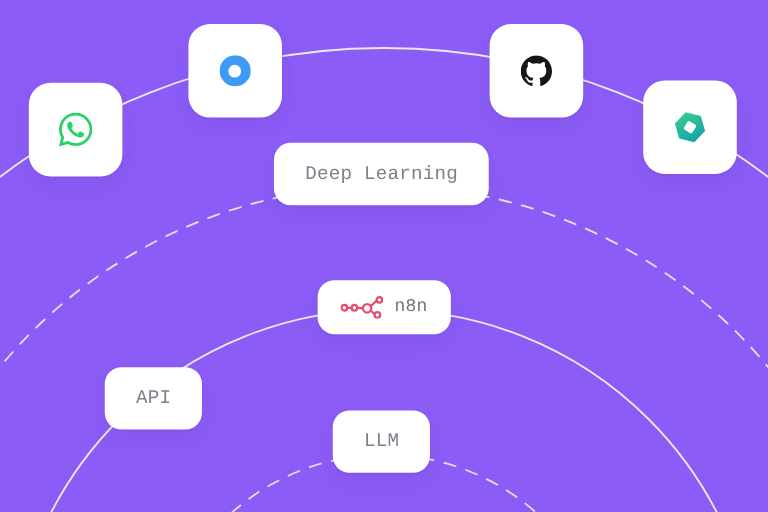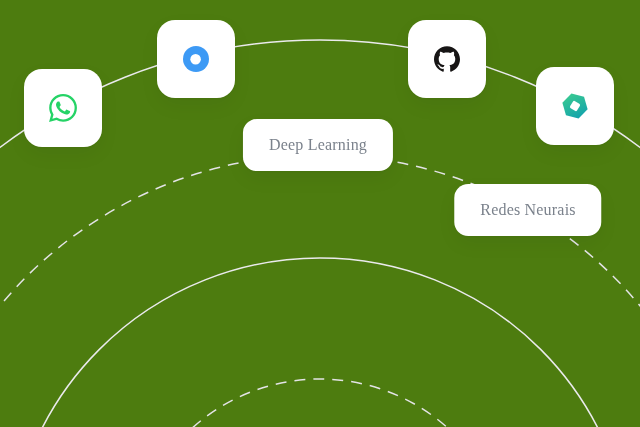--- a/index.html
+++ b/index.html
@@ -1,18 +1,18 @@
 <!DOCTYPE html>
 <html><head>
 <meta charset="utf-8">
 <style>
   html,body{margin:0;padding:0;background:#fcfcfc;}
   .stage{
     position:relative;width:640px;height:427px;overflow:hidden;
-    background:#4d7c0f;font-family:Liberation Serif, serif;
+    background:#8b5cf6;font-family:Liberation Mono, monospace;
   }
   .rings{position:absolute;left:0;top:0;}
   .node{
     position:absolute;transform:translate(-50%,-50%);
     display:flex;align-items:center;justify-content:center;
     background:#ffffff;border-radius:16px;
     box-shadow:0 1px 2px rgba(17,24,39,.03),0 8px 20px rgba(17,24,39,.05);
   }
   .icon-card{width:78px;height:78px;border-radius:18px;}
   .label-card{
@@ -67,21 +67,40 @@
       <polygon points="19.5,1.74 26,13 19.5,24.26 6.5,24.26 0,13 6.5,1.74" fill="url(#hexg)" transform="rotate(14 13 13)"></polygon>
       <rect x="8.9" y="8.9" width="8.2" height="8.2" rx="1.6" fill="#ffffff" transform="rotate(32 13 13)"></rect>
     </svg>
   </div>
 
   <div class="node label-card" style="left:318px;top:145px">
     <span>Deep Learning</span>
   </div>
 
 
-  <div class="node label-card" style="left:528px;top:210px">
-    <span>Redes Neurais</span>
+
+  <div class="node center-card" style="left:320px;top:256px">
+    <svg width="36" height="19" viewBox="0 0 37 19" fill="none">
+      <g stroke="#EA4B71" stroke-width="1.9" stroke-linecap="round">
+        <circle cx="3.4" cy="10" r="2.4"></circle>
+        <circle cx="12" cy="10" r="2.4"></circle>
+        <circle cx="22.8" cy="10.5" r="3.6"></circle>
+        <circle cx="33.4" cy="3.2" r="2.4"></circle>
+        <circle cx="31.6" cy="16.2" r="2.4"></circle>
+        <line x1="5.9" y1="10" x2="9.5" y2="10"></line>
+        <line x1="14.5" y1="10" x2="19.1" y2="10.3"></line>
+        <path d="M25.9 8.3 C28.6 7 29.2 4.9 31.1 3.9"></path>
+        <path d="M26 12.7 C28.2 13.9 28.6 15 29.4 15.6"></path>
+      </g>
+    </svg>
+    <span>n8n</span>
+  </div>
+
+  <div class="node label-card" style="left:128px;top:332px">
+    <span>API</span>
   </div>
 
 
-
-
+  <div class="node label-card" style="left:318px;top:368px">
+    <span>LLM</span>
+  </div>
 
 </div>
 
 </body></html>

